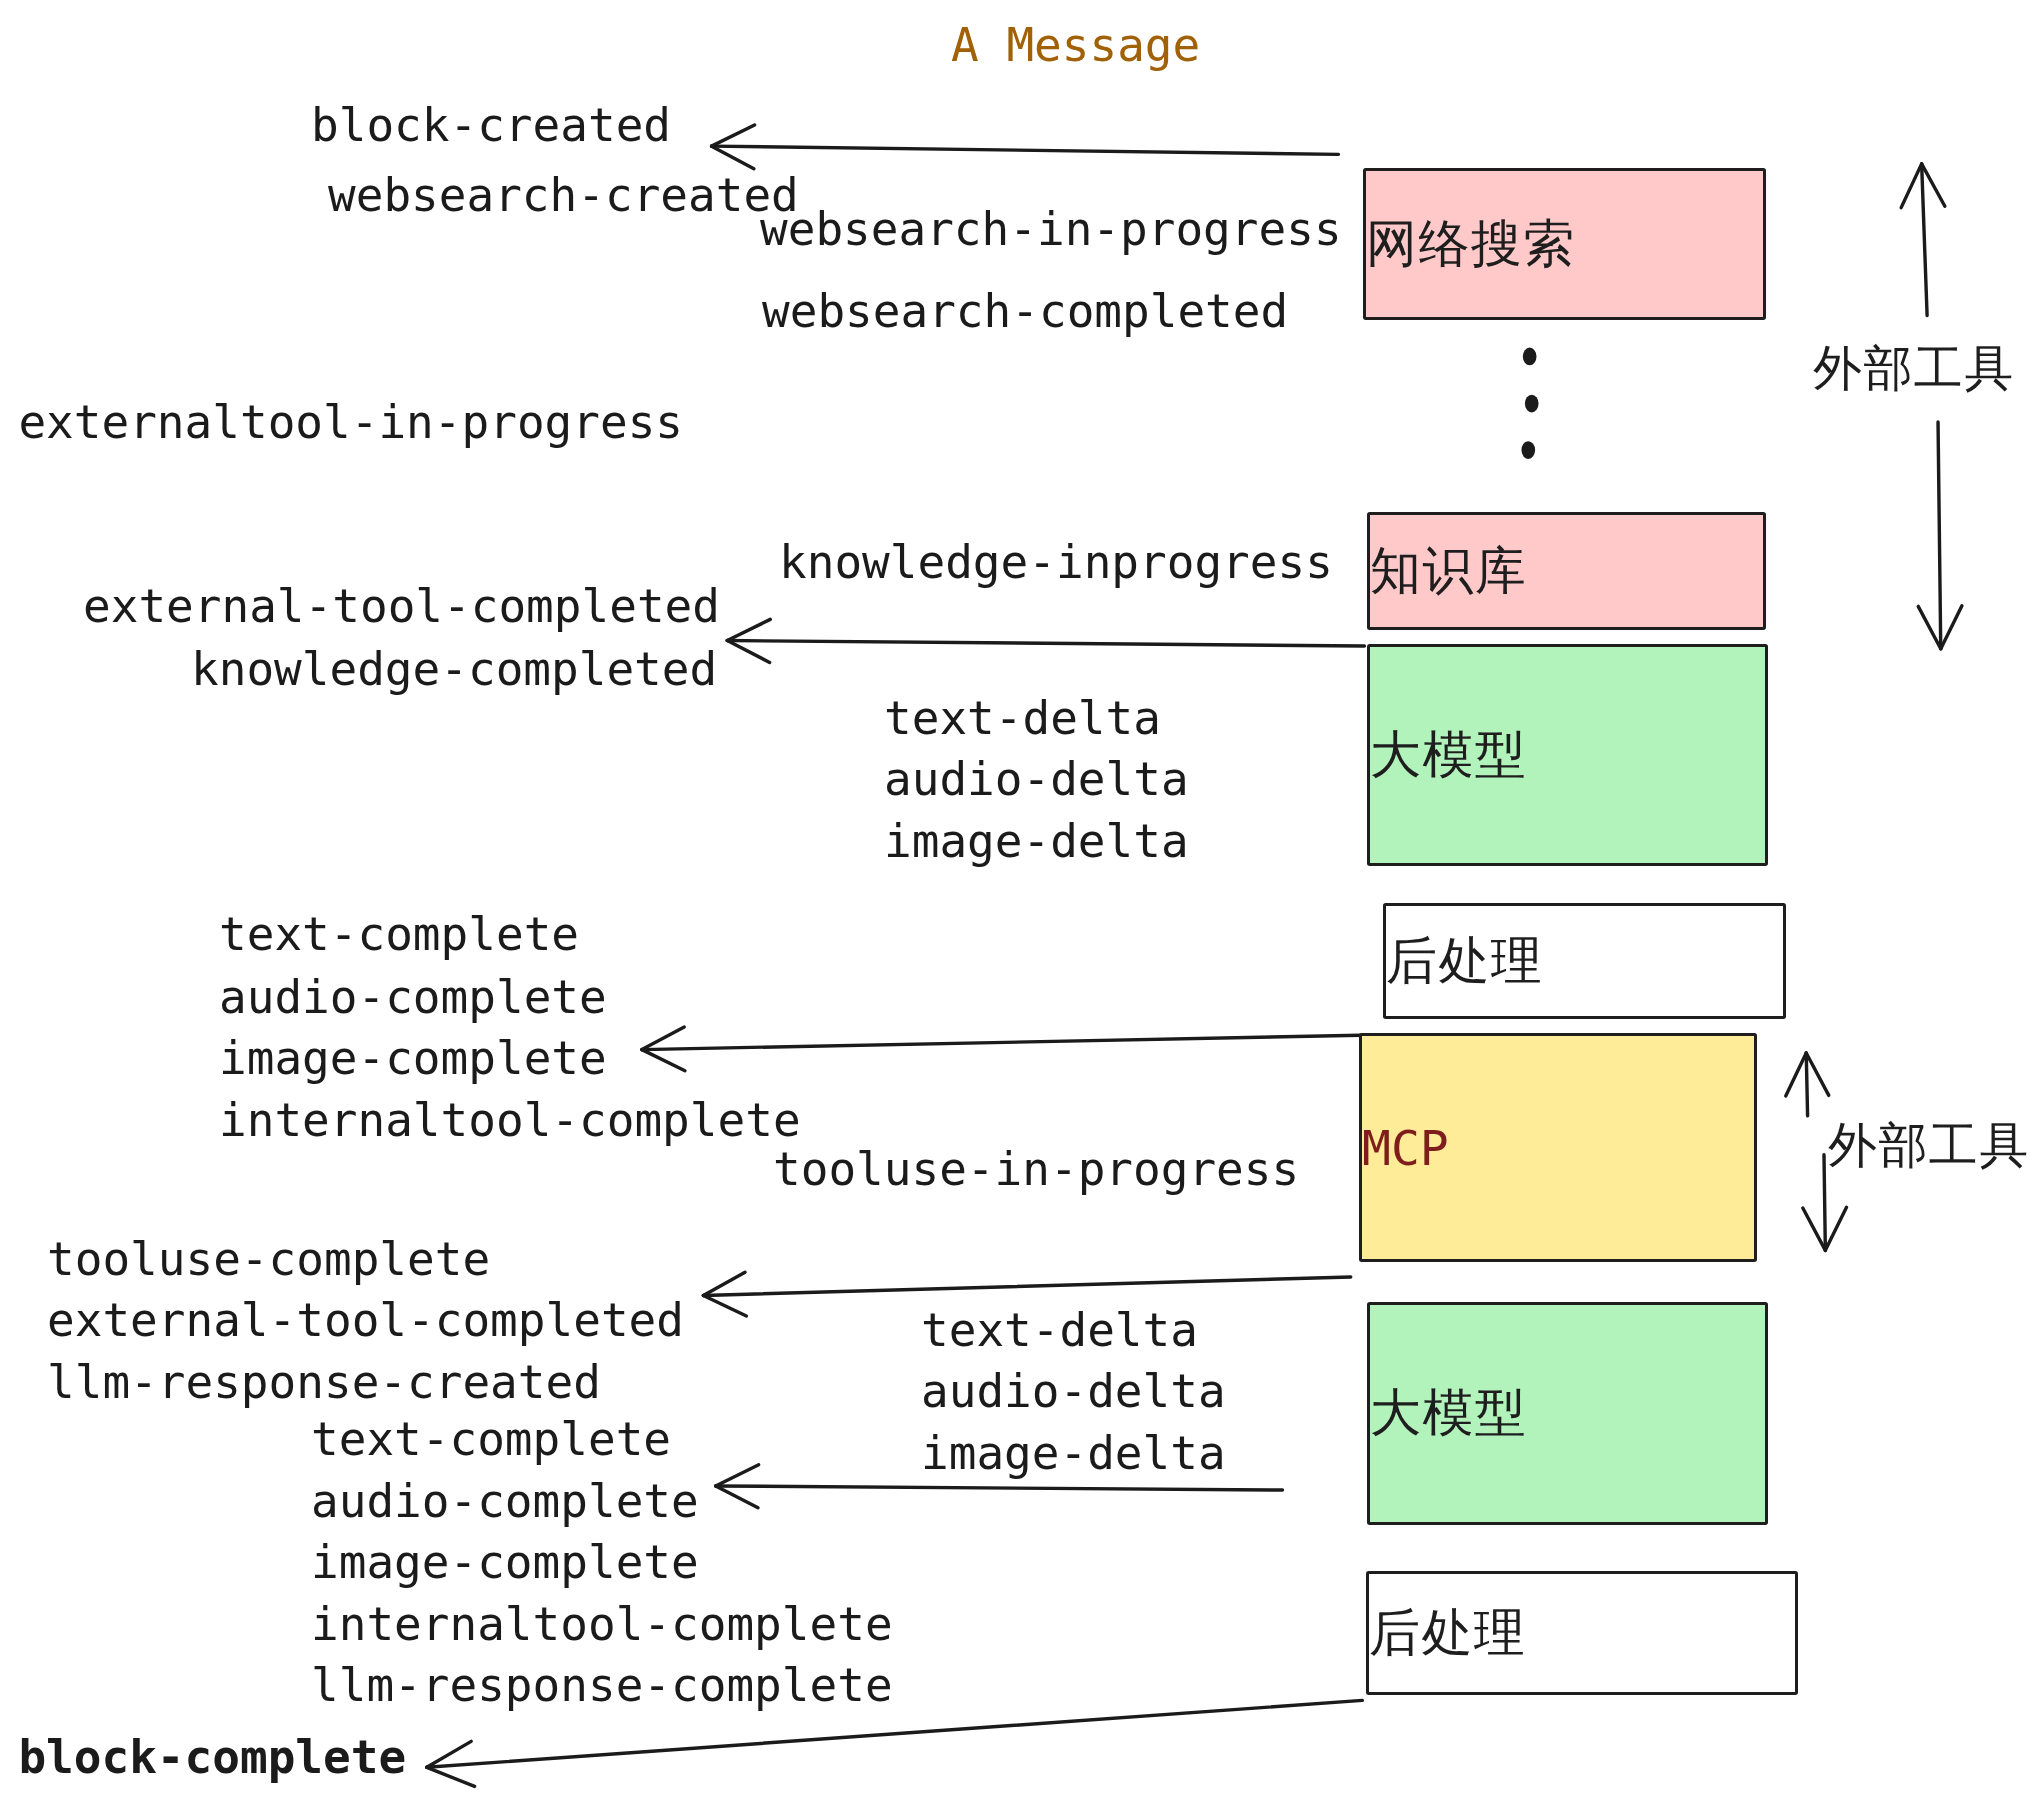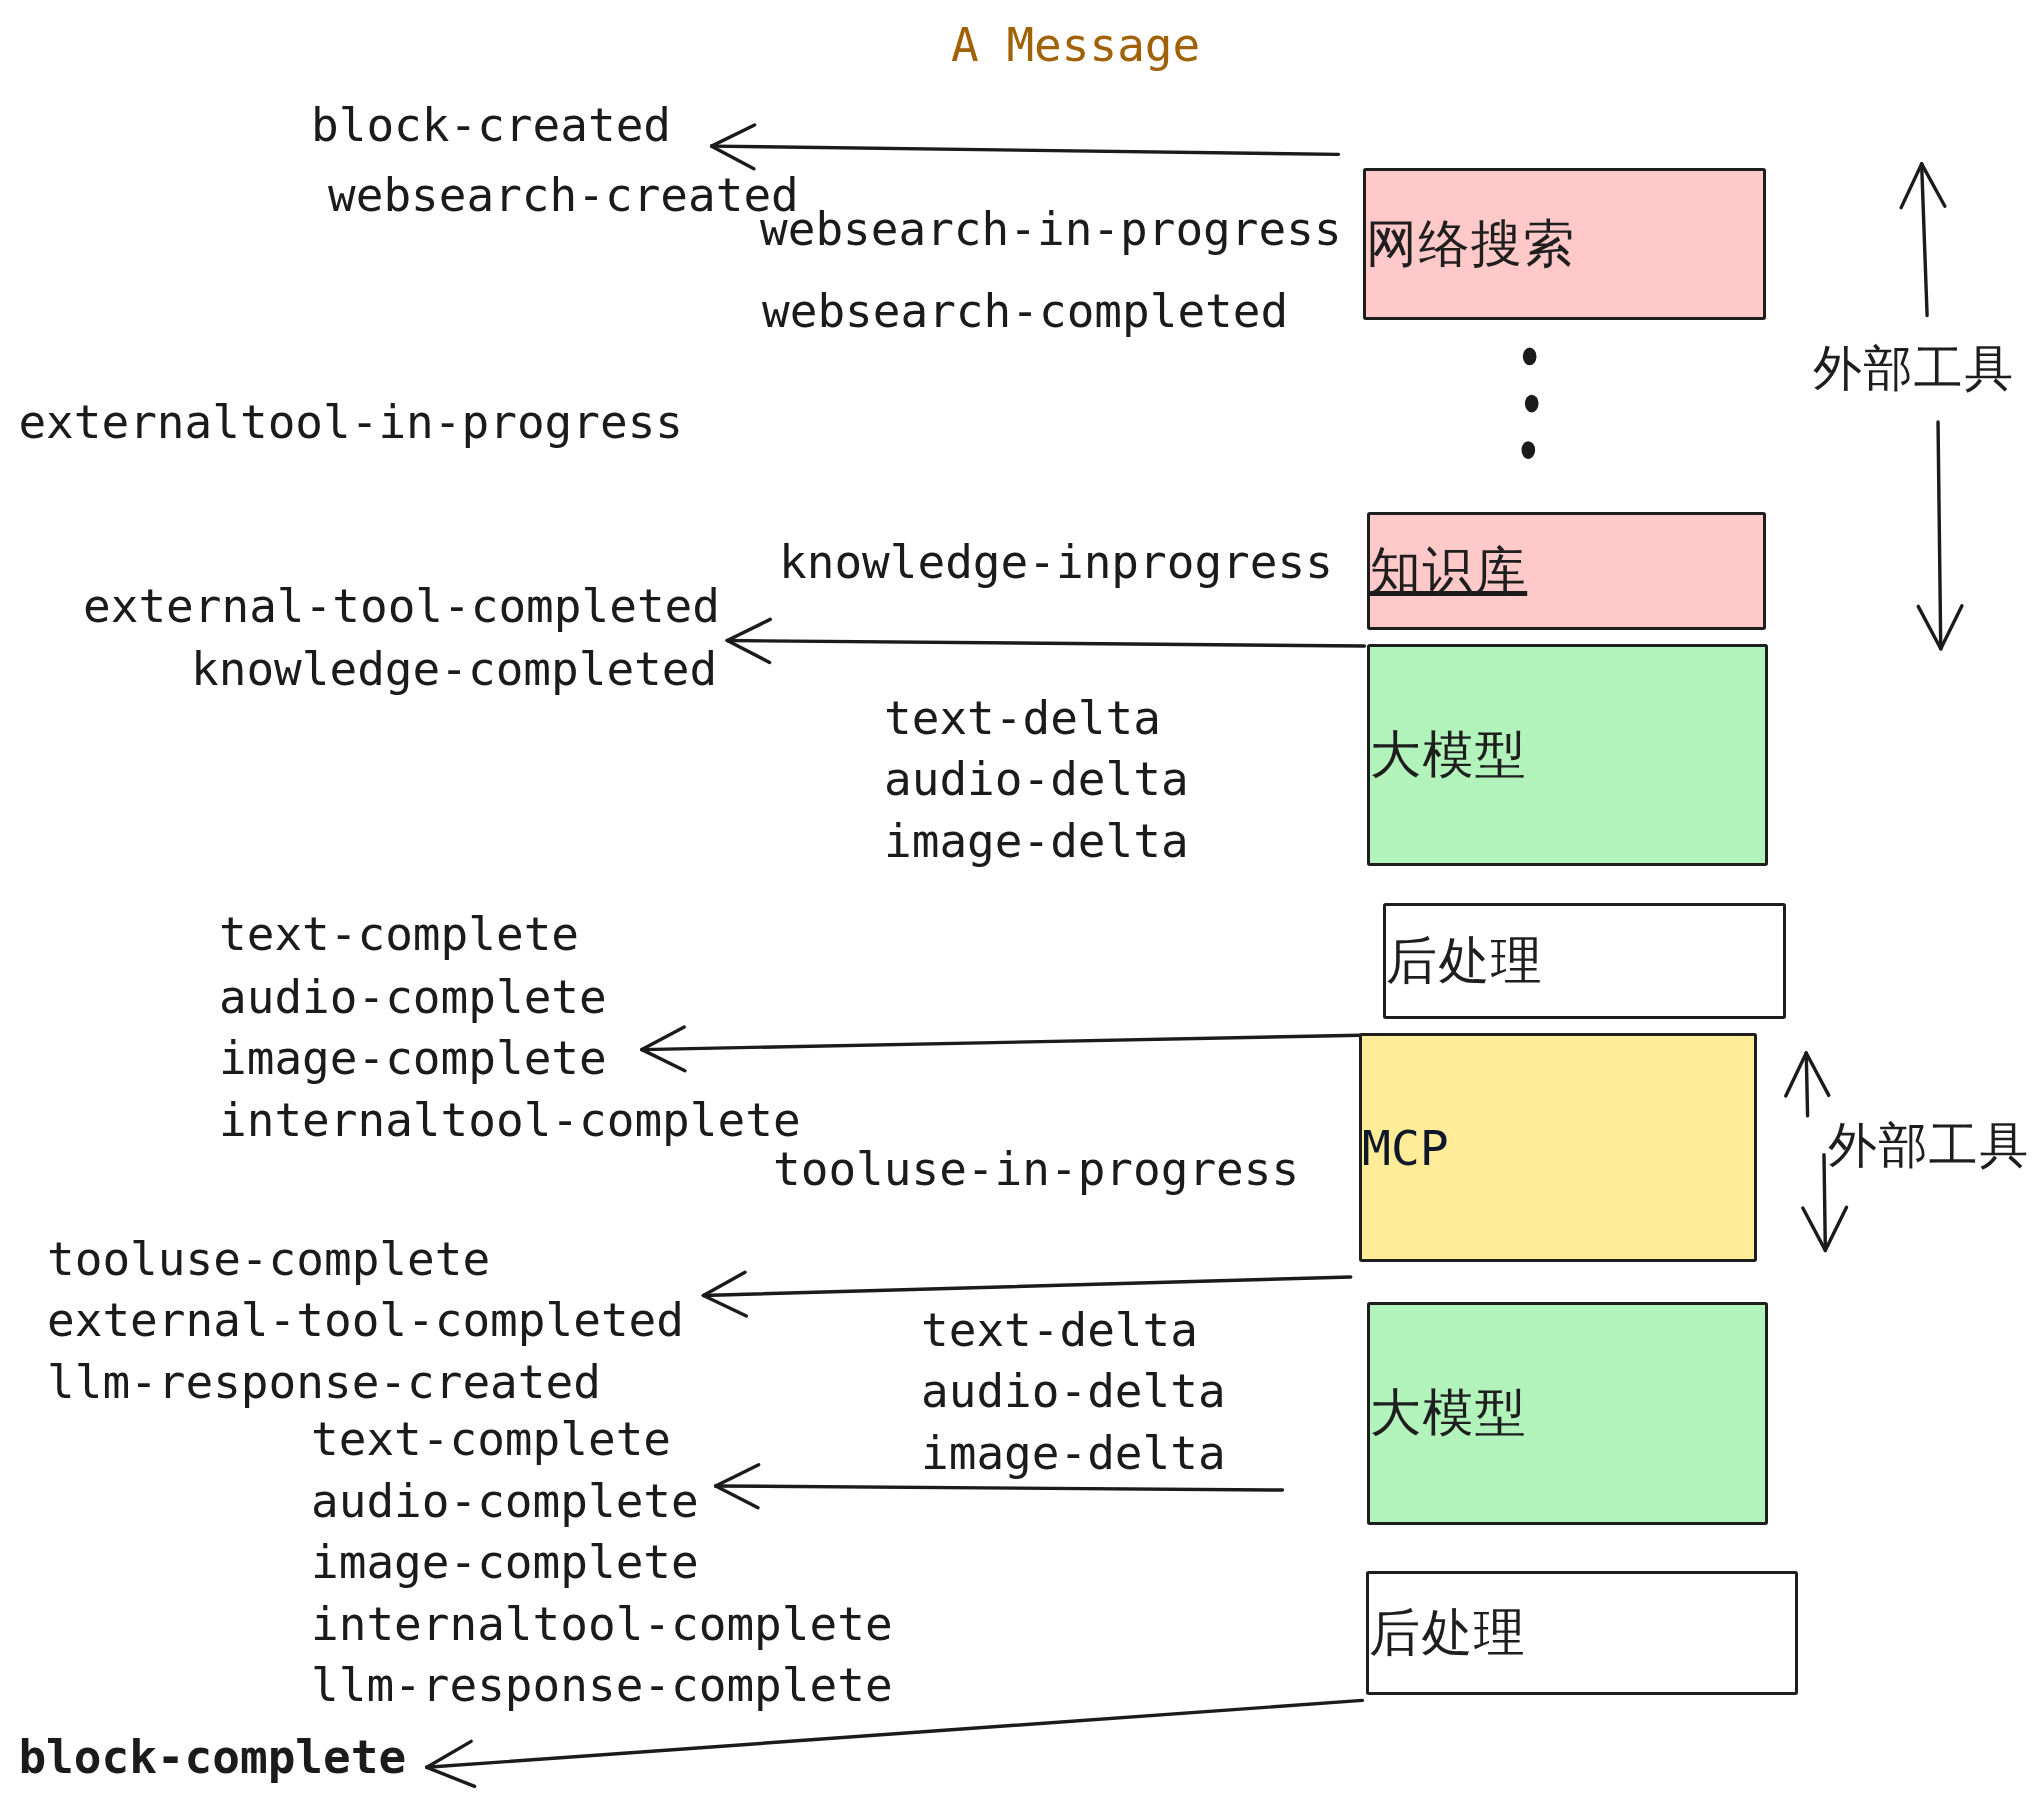--- a/index.html
+++ b/index.html
@@ -4,21 +4,21 @@
 <style>
   html,body{margin:0;padding:0;background:#ffffff;}
   .canvas{position:relative;width:2035px;height:1796px;background:#ffffff;overflow:hidden;
           font-family:"DejaVu Sans Mono",monospace;color:#1b1b1b;}
   .ev{position:absolute;font-size:46px;line-height:1.05;white-space:nowrap;
       font-family:"DejaVu Sans Mono",monospace;color:#1b1b1b;}
   .title{position:absolute;font-size:46px;white-space:nowrap;color:#a16207;}
   .box{position:absolute;border:3.4px solid #1e1e1e;border-radius:2.7px;box-sizing:border-box;
        display:flex;align-items:center;justify-content:flex-start;}
   .cn-label{font-family:"Liberation Sans",sans-serif;font-size:51px;color:#1e1e1e;letter-spacing:1.4px;}
-  .mono-label{font-family:"DejaVu Sans Mono",monospace;font-size:48px;color:#0f172a;}
+  .mono-label{font-family:"DejaVu Sans Mono",monospace;font-size:48px;color:#7f1d1d;}
   .side{position:absolute;font-family:Liberation Serif, serif;font-size:49px;
         color:#1e1e1e;white-space:nowrap;letter-spacing:1.4px;}
   svg.overlay{position:absolute;left:0;top:0;width:2035px;height:1796px;pointer-events:none;}
   svg.overlay line{stroke:#1b1b1b;stroke-width:5;stroke-linecap:round;}
   svg.overlay ellipse{fill:#1b1b1b;}
 </style>
 </head>
 <body>
 
 <div class="canvas">
@@ -105,21 +105,21 @@
   <div class="ev" style="left:311px;top:1477px;">audio-complete</div>
   <div class="ev" style="left:311px;top:1538px;">image-complete</div>
   <div class="ev" style="left:311px;top:1600px;">internaltool-complete</div>
   <div class="ev" style="left:311px;top:1661px;">llm-response-complete</div>
   <div class="ev" style="left:18.4px;top:1733px;font-weight:bold;">block-complete</div>
 
   <div class="box" style="left: 1363px; top: 168px; width: 403px; height: 152px; background-color: rgb(255, 201, 201);">
     <span class="cn-label">网络搜索</span>
   </div>
 
-  <div class="box" style="left: 1367px; top: 512px; width: 399px; height: 118px; background-color: rgb(255, 201, 201); text-decoration: underline;">
+  <div class="box" style="left: 1367px; top: 512px; width: 399px; height: 118px; background-color: rgb(255, 201, 201);">
     <span class="cn-label">知识库</span>
   </div>
 
   <div class="box" style="left: 1367px; top: 644px; width: 401px; height: 222px; background-color: rgb(178, 242, 187);">
     <span class="cn-label">大模型</span>
   </div>
 
   <div class="box" style="left: 1383px; top: 903px; width: 403px; height: 116px; background-color: rgb(255, 255, 255);">
     <span class="cn-label">后处理</span>
   </div>

